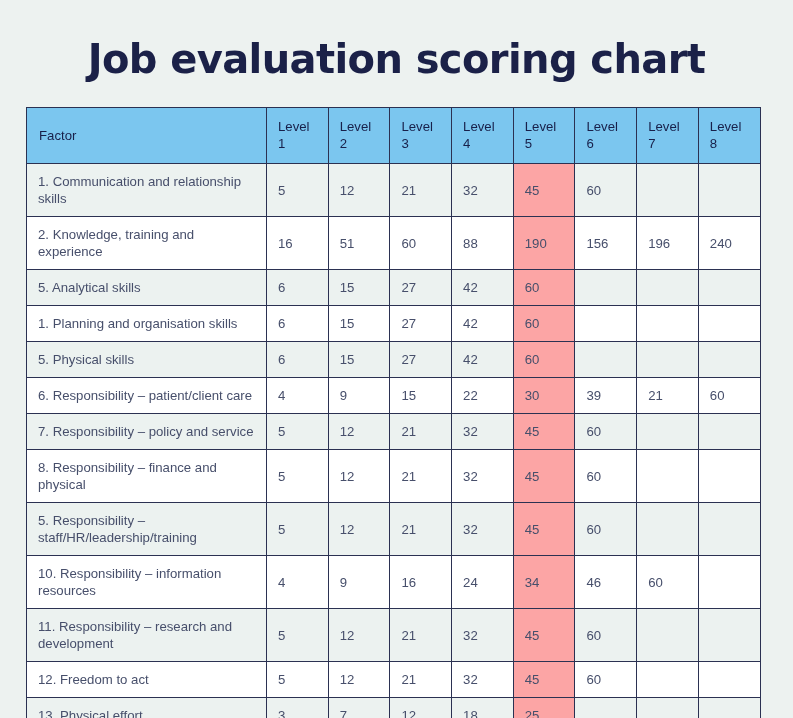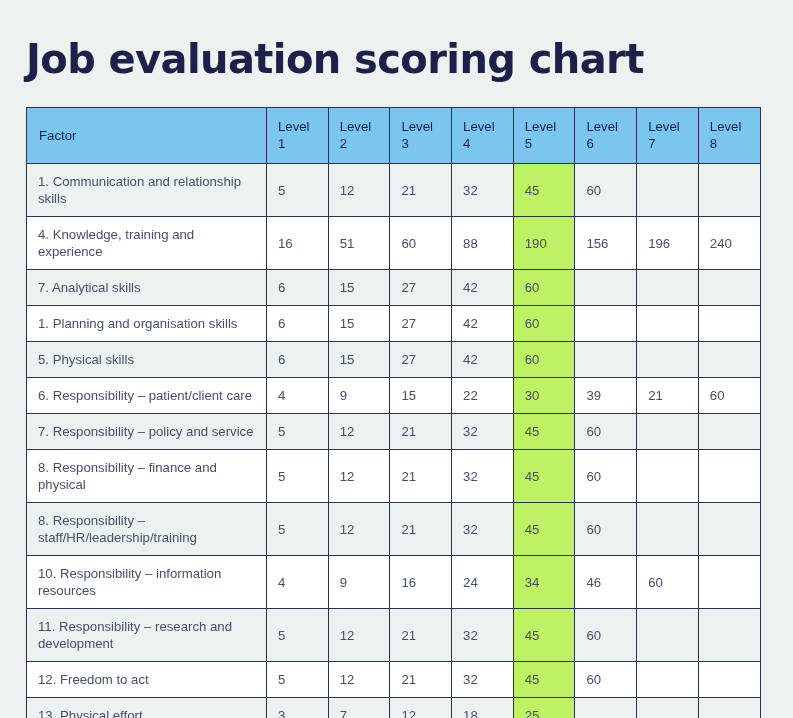--- a/index.html
+++ b/index.html
@@ -25,20 +25,21 @@
   .page-title {
     margin: 0;
     padding-top: 33px;
     padding-bottom: 0;
     font-size: 40px;
     line-height: 52px;
     font-weight: 700;
     letter-spacing: -0.6px;
     color: #1b2148;
     font-family: "DejaVu Sans", sans-serif;
+    text-align: center;
   }
   .table-wrap {
     margin-top: 22px;
   }
   table.score-table {
     width: 734px;
     border-collapse: collapse;
     table-layout: fixed;
     background: #ffffff;
     border: 1.5px solid #1b2148;
@@ -69,21 +70,21 @@
     vertical-align: middle;
     padding-left: 12px;
   }
   col.c-factor { width: 240px; }
   col.c-lvl    { width: 61.7px; }
 
   
   tbody tr.stripe td { background: #ecf2f0; }
   tbody tr.plain  td { background: #ffffff; }
   
-  tbody tr td.tint-col { background: #bef264; }
+  tbody tr td.tint-col { background: #fca5a5; }
 
   .lvl-head span { display: block; }
   .lvl-head .lvl-num { margin-top: 1px; }
 </style>
 </head>
 <body>
 
 <div class="page">
 
   <h1 class="page-title">Job evaluation scoring chart</h1>
@@ -144,32 +145,32 @@
             <td>5</td>
             <td>12</td>
             <td>21</td>
             <td>32</td>
             <td class="tint-col">45</td>
             <td>60</td>
             <td></td>
             <td></td>
           </tr>
           <tr class="plain">
-            <td>4. Knowledge, training and experience</td>
+            <td>2. Knowledge, training and experience</td>
             <td>16</td>
             <td>51</td>
             <td>60</td>
             <td>88</td>
             <td class="tint-col">190</td>
             <td>156</td>
             <td>196</td>
             <td>240</td>
           </tr>
           <tr class="stripe">
-            <td>7. Analytical skills</td>
+            <td>5. Analytical skills</td>
             <td>6</td>
             <td>15</td>
             <td>27</td>
             <td>42</td>
             <td class="tint-col">60</td>
             <td></td>
             <td></td>
             <td></td>
           </tr>
           <tr class="plain">
@@ -221,21 +222,21 @@
             <td>5</td>
             <td>12</td>
             <td>21</td>
             <td>32</td>
             <td class="tint-col">45</td>
             <td>60</td>
             <td></td>
             <td></td>
           </tr>
           <tr class="stripe">
-            <td>8. Responsibility – staff/HR/leadership/training</td>
+            <td>5. Responsibility – staff/HR/leadership/training</td>
             <td>5</td>
             <td>12</td>
             <td>21</td>
             <td>32</td>
             <td class="tint-col">45</td>
             <td>60</td>
             <td></td>
             <td></td>
           </tr>
           <tr class="plain">

